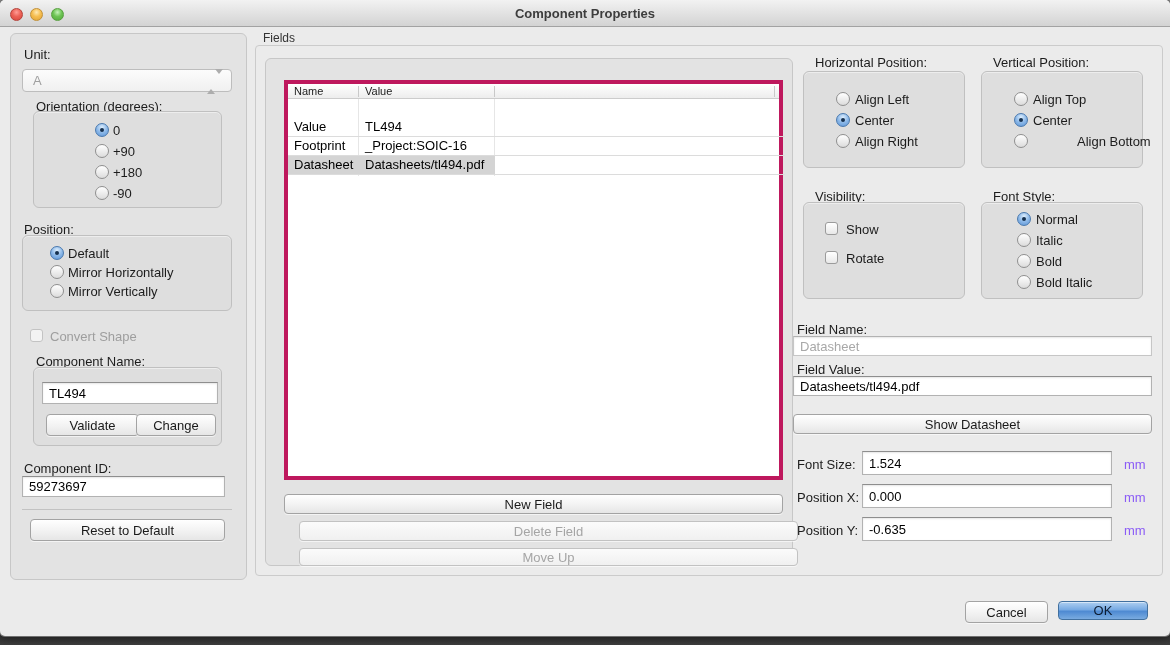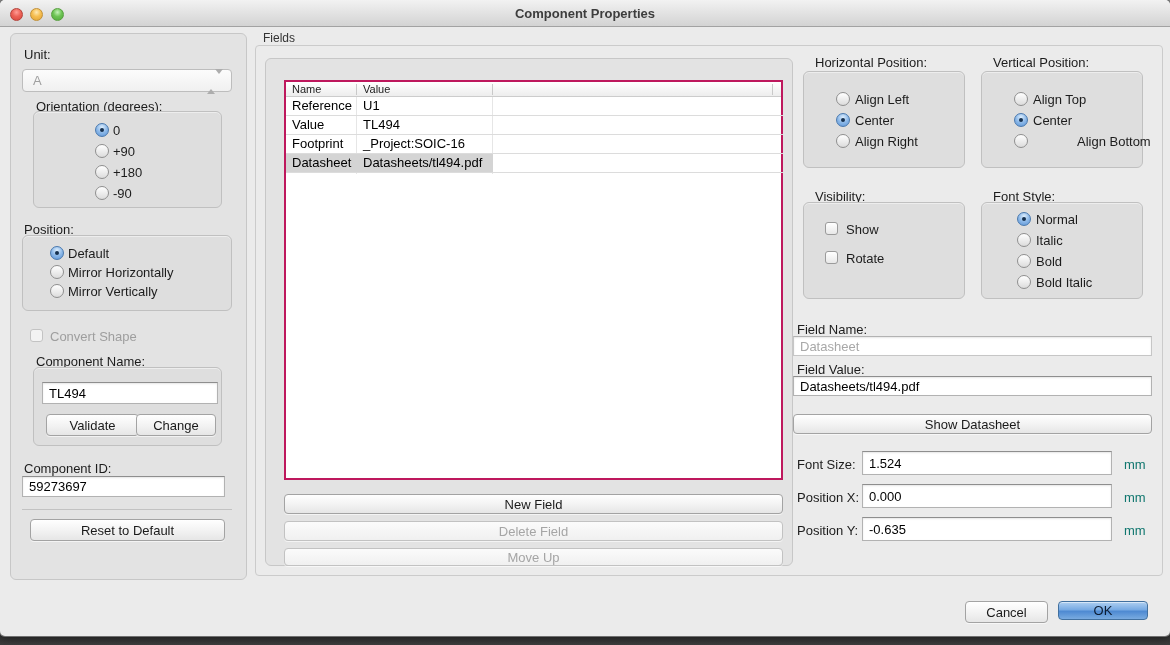--- a/index.html
+++ b/index.html
@@ -25,40 +25,40 @@
   .radio { position:absolute; width:14px; height:14px; border-radius:50%; background:linear-gradient(#ffffff,#dcdcdc); border:1px solid #8f8f8f; }
   .radio.sel { background:radial-gradient(circle at 50% 28%,#ddeefd 0%,#8cb8e8 50%,#5b94d6 100%); border-color:#4a79ae; }
   .radio.sel::after { content:""; position:absolute; left:4px; top:4px; width:4px; height:4px; border-radius:50%; background:#15304f; }
   .check { position:absolute; width:13px; height:13px; border-radius:3px; background:linear-gradient(#ffffff,#e8e8e8); border:1px solid #9b9b9b; }
   .check.dim { border-color:#c3c3c3; background:#f3f3f3; }
 
   .tf { position:absolute; background:#ffffff; border:1px solid #b2b2b2; border-top-color:#8e8e8e; box-shadow:inset 0 1px 2px rgba(0,0,0,.10); font-size:13px; color:#000; display:flex; align-items:center; padding:0 6px; }
   .tf.dim { color:#a8a8a8; border-color:#c6c6c6; border-top-color:#b2b2b2; }
 
   .btn { position:absolute; border:1px solid #a3a3a3; border-radius:4px; background:linear-gradient(#ffffff,#f2f2f2 55%,#e6e6e6); box-shadow:0 1px 0 rgba(255,255,255,.6); font-size:13px; color:#1a1a1a; display:flex; align-items:center; justify-content:center; cursor:default; }
-  .btn.disabled { color:#a5a5a5; border-color:#c2c2c2; background:linear-gradient(#fbfbfb,#f0f0f0); }
+  .btn.disabled { color:#a5a5a5; border-color:#c2c2c2; background:linear-gradient(#fbfbfb,#f0f0f0);margin-left:15px; }
   .btn.primary { background:linear-gradient(#aecff1 0%,#77aae3 45%,#4e8ad2 55%,#79abe0 100%); border-color:#41709f; color:#0d1d33; box-shadow:inset 0 1px 0 rgba(255,255,255,.5); }
 
   .select { position:absolute; background:linear-gradient(#fcfcfc,#f0f0f0); border:1px solid #bdbdbd; border-radius:4px; font-size:13px; color:#a0a0a0; display:flex; align-items:center; padding:0 10px; }
   .steppers { position:absolute; right:8px; top:4px; }
   .tri-up { width:0; height:0; border-left:4px solid transparent; border-right:4px solid transparent; border-bottom:5px solid #adadad; margin-bottom:3px; }
   .tri-down { width:0; height:0; border-left:4px solid transparent; border-right:4px solid transparent; border-top:5px solid #adadad; }
 
-  .tbl { position:absolute; background:#fff; border:2px solid #be185d; }
+  .tbl { position:absolute; background:#fff; border:4px solid #be185d; }
   .thead { position:absolute; left:0; top:0; width:100%; height:15px; background:linear-gradient(#ffffff,#ededed); border-bottom:1px solid #cccccc; font-size:11px; color:#222; }
   .th { position:absolute; top:0; height:15px; line-height:15px; padding-left:6px; }
   .thsep { position:absolute; top:2px; height:11px; width:1px; background:#c9c9c9; }
   .vline { position:absolute; width:1px; background:#e6e6e6; }
   .trow { position:absolute; left:0; width:497px; height:19px; border-bottom:1px solid #dcdcdc; font-size:13px; color:#000; }
   .trow.selbg::before { content:""; position:absolute; left:0; top:0; width:207px; height:18px; background:#d4d4d4; }
   .cname { position:absolute; left:6px; top:0; line-height:18px; }
   .cvalue { position:absolute; left:77px; top:0; line-height:18px; }
 
   .divider { position:absolute; height:1px; background:#c2c2c2; }
-  .mm { position:absolute; font-size:13px; color:#0f766e; }
+  .mm { position:absolute; font-size:13px; color:#8b5cf6; }
 </style>
 </head>
 <body>
 
 <div class="screen">
   <div class="window">
 
     <div class="titlebar">
       <div class="title">Component Properties</div>
       <div class="tlight tl-red"></div>
@@ -133,24 +133,20 @@
     <div class="tbl" style="left:284px;top:80px;width:499px;height:400px;">
       <div class="thead">
         <div class="th" style="left:0;width:70px;">Name</div>
         <div class="th" style="left:71px;width:135px;">Value</div>
         <div class="thsep" style="left:70px;"></div>
         <div class="thsep" style="left:206px;"></div>
         <div class="thsep" style="left:486px;"></div>
       </div>
       <div class="vline" style="left:70px;top:15px;height:77px;"></div>
       <div class="vline" style="left:206px;top:15px;height:77px;"></div>
-      <div class="trow" style="top:15px;">
-        <span class="cname">Reference</span>
-        <span class="cvalue">U1</span>
-      </div>
       <div class="trow" style="top:34px;">
         <span class="cname">Value</span>
         <span class="cvalue">TL494</span>
       </div>
       <div class="trow" style="top:53px;">
         <span class="cname">Footprint</span>
         <span class="cvalue">_Project:SOIC-16</span>
       </div>
       <div class="trow selbg" style="top:72px;">
         <span class="cname" style="z-index:1;">Datasheet</span>

